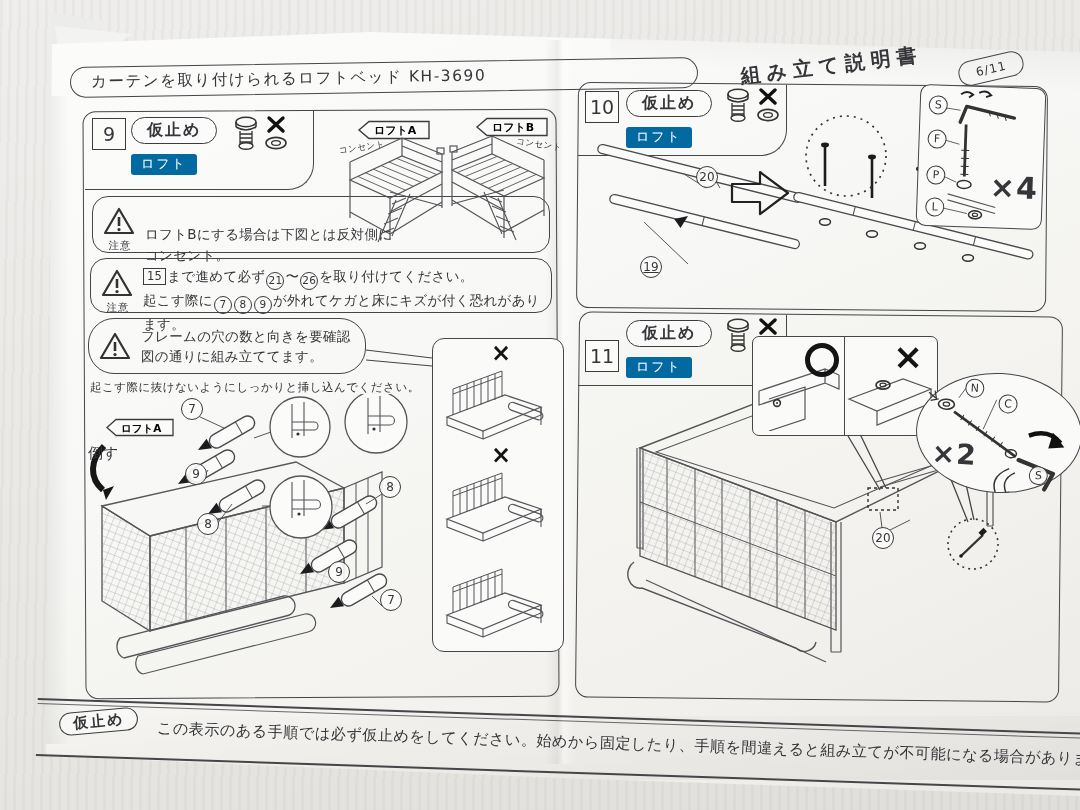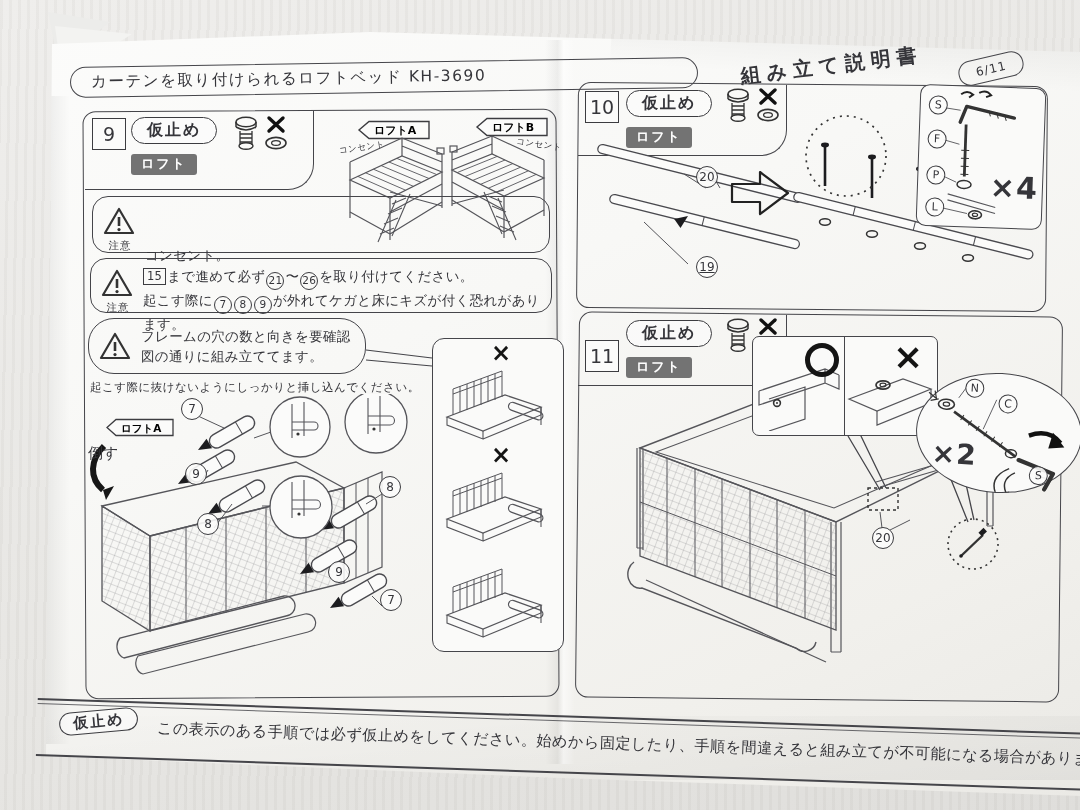--- a/index.html
+++ b/index.html
@@ -28,22 +28,22 @@
     background:linear-gradient(175deg,rgba(0,0,0,0),rgba(0,0,0,.045));}
 
   .abs{position:absolute;}
   .box{position:absolute;border:1.6px solid #45454a;border-radius:13px;}
   .headcurve{position:absolute;border-right:1.5px solid #45454a;border-bottom:1.5px solid #45454a;
     border-bottom-right-radius:26px;}
   .oval{display:inline-block;border:1.6px solid #3c3c40;border-radius:999px;padding:2px 15px;
     font-size:16px;font-weight:bold;letter-spacing:2px;background:rgba(252,252,251,.6);}
   .stepnum{position:absolute;border:1.7px solid #3c3c40;background:#fbfbfa;display:flex;
     align-items:center;justify-content:center;font-size:19px;width:32px;height:30px;}
-  .tag{display:inline-block;background:#737373;color:#fff;border-radius:3px;padding:1.5px 10px;
-    font-size:13px;font-weight:bold;letter-spacing:2px;}
+  .tag{display:inline-block;background:#0369a1;color:#fff;border-radius:3px;padding:1.5px 10px;
+    font-size:13px;font-weight:normal;letter-spacing:2px;}
   .warn{position:absolute;border:1.5px solid #45454a;border-radius:16px;font-size:13.5px;
     line-height:1.5;padding:7px 10px 6px 52px;letter-spacing:.3px;}
   .warnic{position:absolute;left:10px;top:9px;width:34px;text-align:center;}
   .warnic .cap{display:block;font-size:10.5px;margin-top:2px;letter-spacing:1px;}
   .cn{position:absolute;width:20px;height:20px;border:1.4px solid #3c3c40;border-radius:50%;
     display:flex;align-items:center;justify-content:center;font-size:12px;background:rgba(252,252,251,.9);z-index:6;}
   .cns{width:17px;height:17px;font-size:11px;}
   .cni{display:inline-flex;width:16px;height:16px;border:1.2px solid #3c3c40;border-radius:50%;
     align-items:center;justify-content:center;font-size:10.5px;vertical-align:-3px;margin:0 1px;}
   .sq15{display:inline-block;border:1.2px solid #3c3c40;padding:0 3px;font-size:11.5px;line-height:15px;vertical-align:1px;margin-right:1px;}
@@ -162,21 +162,21 @@
   <div class="abs smalltext" style="left:516px;top:139px;font-size:8.5px;transform:rotate(8deg);">コンセント</div>
 
   <div class="warn" style="left:92px;top:196px;width:458px;height:57px;box-sizing:border-box;">
     <span class="warnic">
       <svg width="32" height="30" viewBox="0 0 32 30">
           <use href="#warnT"></use>
         </svg>
       <span class="cap">注意</span>
     </span>
     <br>
-    <br>
+    <span>ロフトBにする場合は下図とは反対側に</span><br>
     <span>コンセント。</span>
   </div>
 
   <div class="warn" style="left:90px;top:258px;width:462px;height:55px;box-sizing:border-box;">
     <span class="warnic">
       <svg width="32" height="30" viewBox="0 0 32 30">
           <use href="#warnT"></use>
         </svg>
       <span class="cap">注意</span>
     </span>
@@ -340,21 +340,21 @@
       <ellipse cx="245" cy="122" rx="5.5" ry="3.2"></ellipse>
         <ellipse cx="292" cy="134" rx="5.5" ry="3.2"></ellipse>
       <ellipse cx="340" cy="146" rx="5.5" ry="3.2"></ellipse>
         <ellipse cx="388" cy="158" rx="5.5" ry="3.2"></ellipse>
     </g>
     <circle cx="266" cy="56" r="40" fill="none" stroke="#333" stroke-width="1.7" stroke-dasharray="2 5"></circle>
   </svg>
   <div class="cn" style="left:696px;top:166px;">
       <span>20</span>
     </div>
-  <div class="cn" style="left:696px;top:256px;text-decoration:underline;">
+  <div class="cn" style="left:640px;top:256px;text-decoration:underline;">
       <span>19</span>
     </div>
 
   <div class="abs" style="left:918px;top:86px;width:124px;height:140px;border:1.6px solid #45454a;border-radius:10px;background:#fafaf9;transform:rotate(2deg);z-index:5;">
     <svg width="124" height="140" viewBox="0 0 124 140" style="position:absolute;left:0;top:0;">
       <path d="M40 8 q6 -5 12 0 l-4 3 M58 6 q7 -4 12 2 l-5 2" fill="none" stroke="#222" stroke-width="2"></path>
       <path d="M46 20 L94 30 M46 20 L40 36" fill="none" stroke="#333" stroke-width="3.4" stroke-linecap="round"></path>
       <path d="M68 23 l2 6 M76 25 l2 6 M84 27 l2 6" stroke="#333" stroke-width="1"></path>
       <line x1="46" y1="38" x2="46" y2="90" stroke="#333" stroke-width="2.8"></line>
       <path d="M42 64 h8 M42 72 h8 M42 80 h8 M42 88 h8" stroke="#333" stroke-width="1"></path>

